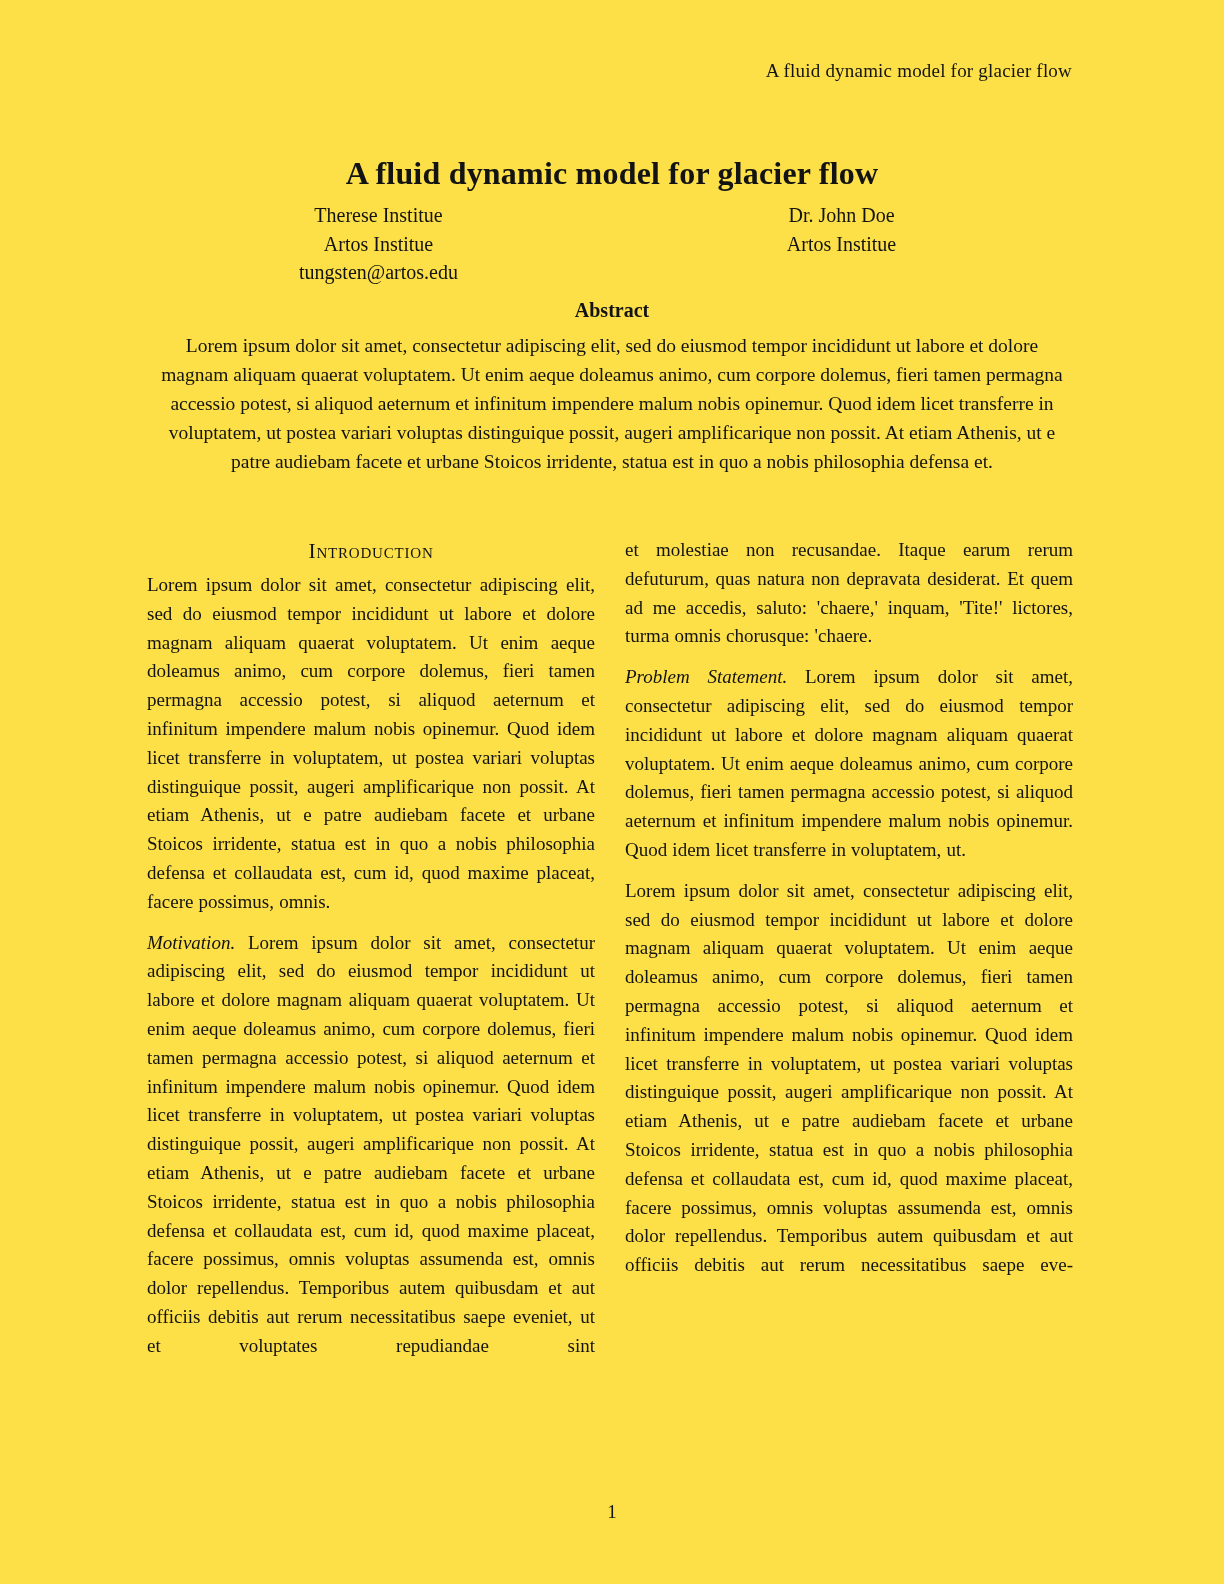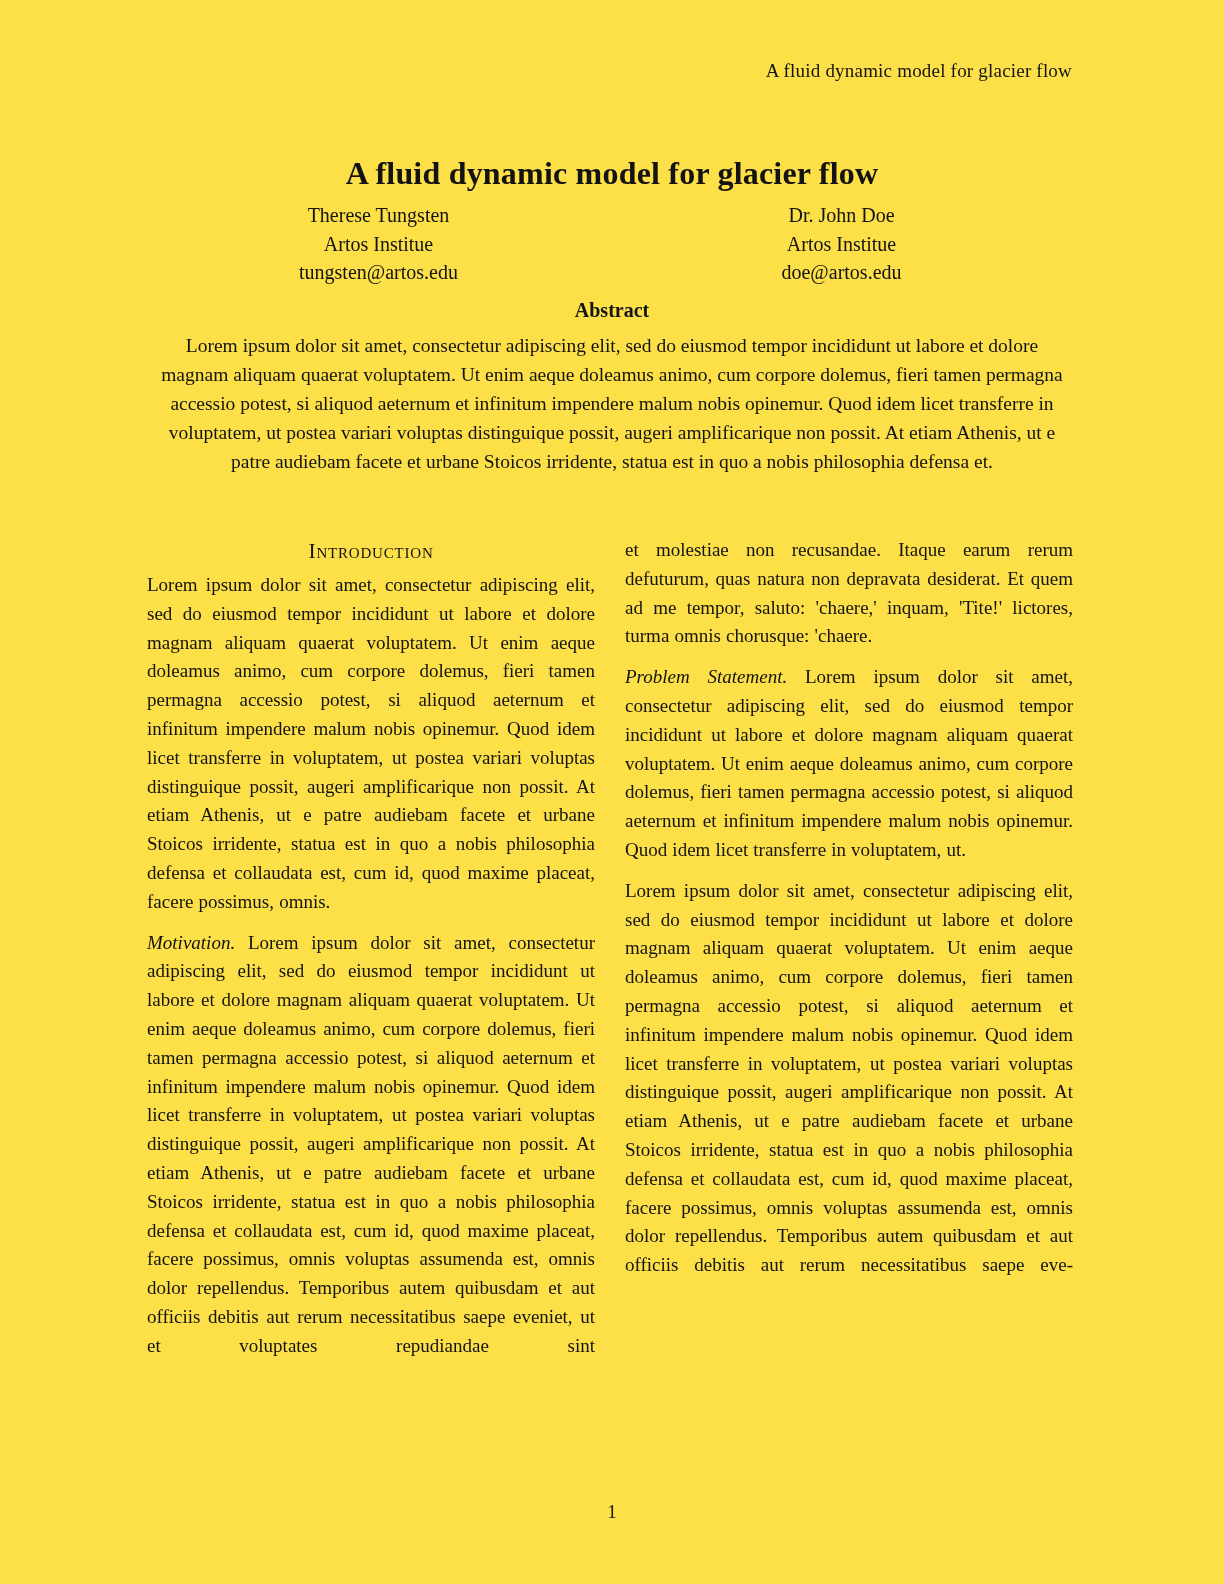--- a/index.html
+++ b/index.html
@@ -118,45 +118,44 @@
 <body>
 
 <div class="page">
 
   <div class="running-head">A fluid dynamic model for glacier flow</div>
 
   <h1 class="paper-title">A fluid dynamic model for glacier flow</h1>
 
   <div class="authors">
     <div class="author-block">
-      <div>Therese Tungsten</div>
+      <div>Therese Institue</div>
       <div>Artos Institue</div>
       <div>tungsten@artos.edu</div>
     </div>
     <div class="author-block">
       <div>Dr. John Doe</div>
       <div>Artos Institue</div>
-      <div>doe@artos.edu</div>
     </div>
   </div>
 
   <div class="abstract-heading">Abstract</div>
 
   <div class="abstract-text">Lorem ipsum dolor sit amet, consectetur adipiscing elit, sed do eiusmod tempor incididunt ut labore et dolore magnam aliquam quaerat voluptatem. Ut enim aeque doleamus animo, cum corpore dolemus, fieri tamen permagna accessio potest, si aliquod aeternum et infinitum impendere malum nobis opinemur. Quod idem licet transferre in voluptatem, ut postea variari voluptas distinguique possit, augeri amplificarique non possit. At etiam Athenis, ut e patre audiebam facete et urbane Stoicos irridente, statua est in quo a nobis philosophia defensa et.</div>
 
   <div class="columns">
 
     <div class="col">
       <h2 class="section-heading">Introduction</h2>
       <p>Lorem ipsum dolor sit amet, consectetur adipiscing elit, sed do eiusmod tempor incididunt ut labore et dolore magnam aliquam quaerat voluptatem. Ut enim aeque doleamus animo, cum corpore dolemus, fieri tamen permagna accessio potest, si aliquod aeternum et infinitum impendere malum nobis opinemur. Quod idem licet transferre in voluptatem, ut postea variari voluptas distinguique possit, augeri amplificarique non possit. At etiam Athenis, ut e patre audiebam facete et urbane Stoicos irridente, statua est in quo a nobis philosophia defensa et collaudata est, cum id, quod maxime placeat, facere possimus, omnis.</p>
       <p class="cont"><span class="runin">Motivation.</span> <span>Lorem ipsum dolor sit amet, consectetur adipiscing elit, sed do eiusmod tempor incididunt ut labore et dolore magnam aliquam quaerat voluptatem. Ut enim aeque doleamus animo, cum corpore dolemus, fieri tamen permagna accessio potest, si aliquod aeternum et infinitum impendere malum nobis opinemur. Quod idem licet transferre in voluptatem, ut postea variari voluptas distinguique possit, augeri amplificarique non possit. At etiam Athenis, ut e patre audiebam facete et urbane Stoicos irridente, statua est in quo a nobis philosophia defensa et collaudata est, cum id, quod maxime placeat, facere possimus, omnis voluptas assumenda est, omnis dolor repellendus. Temporibus autem quibusdam et aut officiis debitis aut rerum necessitatibus saepe eveniet, ut et voluptates repudiandae sint</span></p>
     </div>
 
     <div class="col">
-      <p>et molestiae non recusandae. Itaque earum rerum defuturum, quas natura non depravata desiderat. Et quem ad me tempor, saluto: 'chaere,' inquam, 'Tite!' lictores, turma omnis chorusque: 'chaere.</p>
+      <p>et molestiae non recusandae. Itaque earum rerum defuturum, quas natura non depravata desiderat. Et quem ad me accedis, saluto: 'chaere,' inquam, 'Tite!' lictores, turma omnis chorusque: 'chaere.</p>
       <p><span class="runin">Problem Statement.</span> <span>Lorem ipsum dolor sit amet, consectetur adipiscing elit, sed do eiusmod tempor incididunt ut labore et dolore magnam aliquam quaerat voluptatem. Ut enim aeque doleamus animo, cum corpore dolemus, fieri tamen permagna accessio potest, si aliquod aeternum et infinitum impendere malum nobis opinemur. Quod idem licet transferre in voluptatem, ut.</span></p>
       <p class="cont">Lorem ipsum dolor sit amet, consectetur adipiscing elit, sed do eiusmod tempor incididunt ut labore et dolore magnam aliquam quaerat voluptatem. Ut enim aeque doleamus animo, cum corpore dolemus, fieri tamen permagna accessio potest, si aliquod aeternum et infinitum impendere malum nobis opinemur. Quod idem licet transferre in voluptatem, ut postea variari voluptas distinguique possit, augeri amplificarique non possit. At etiam Athenis, ut e patre audiebam facete et urbane Stoicos irridente, statua est in quo a nobis philosophia defensa et collaudata est, cum id, quod maxime placeat, facere possimus, omnis voluptas assumenda est, omnis dolor repellendus. Temporibus autem quibusdam et aut officiis debitis aut rerum necessitatibus saepe eve-</p>
     </div>
 
   </div>
 
   <div class="page-number">1</div>
 
 </div>
 

